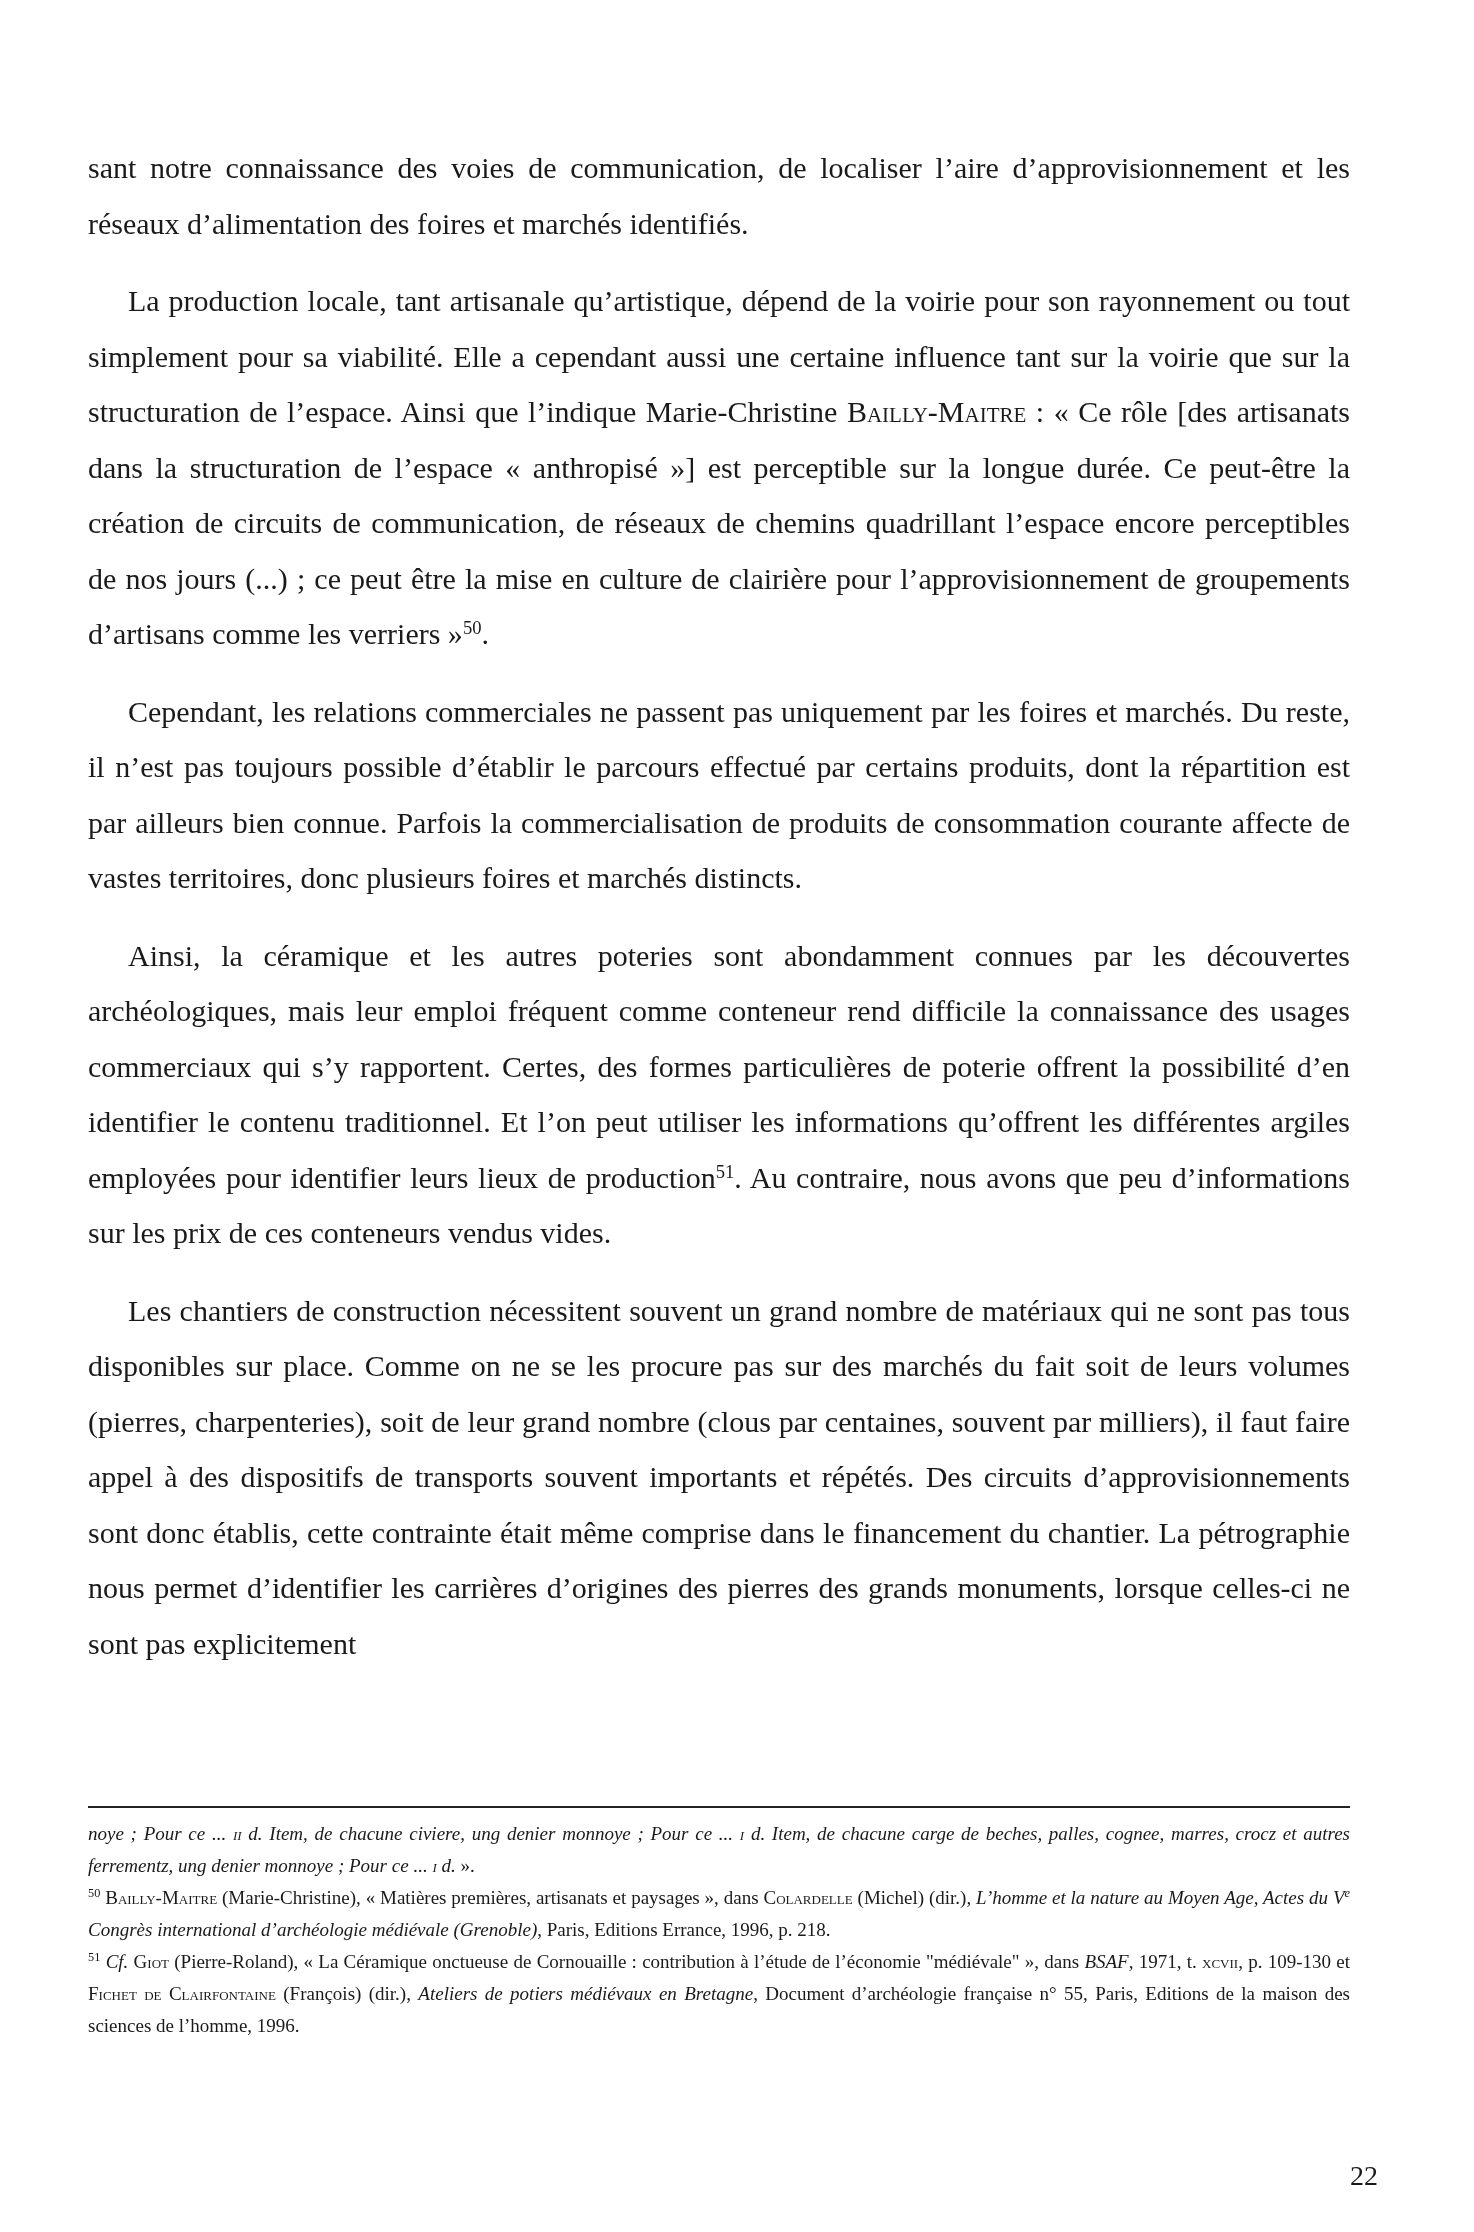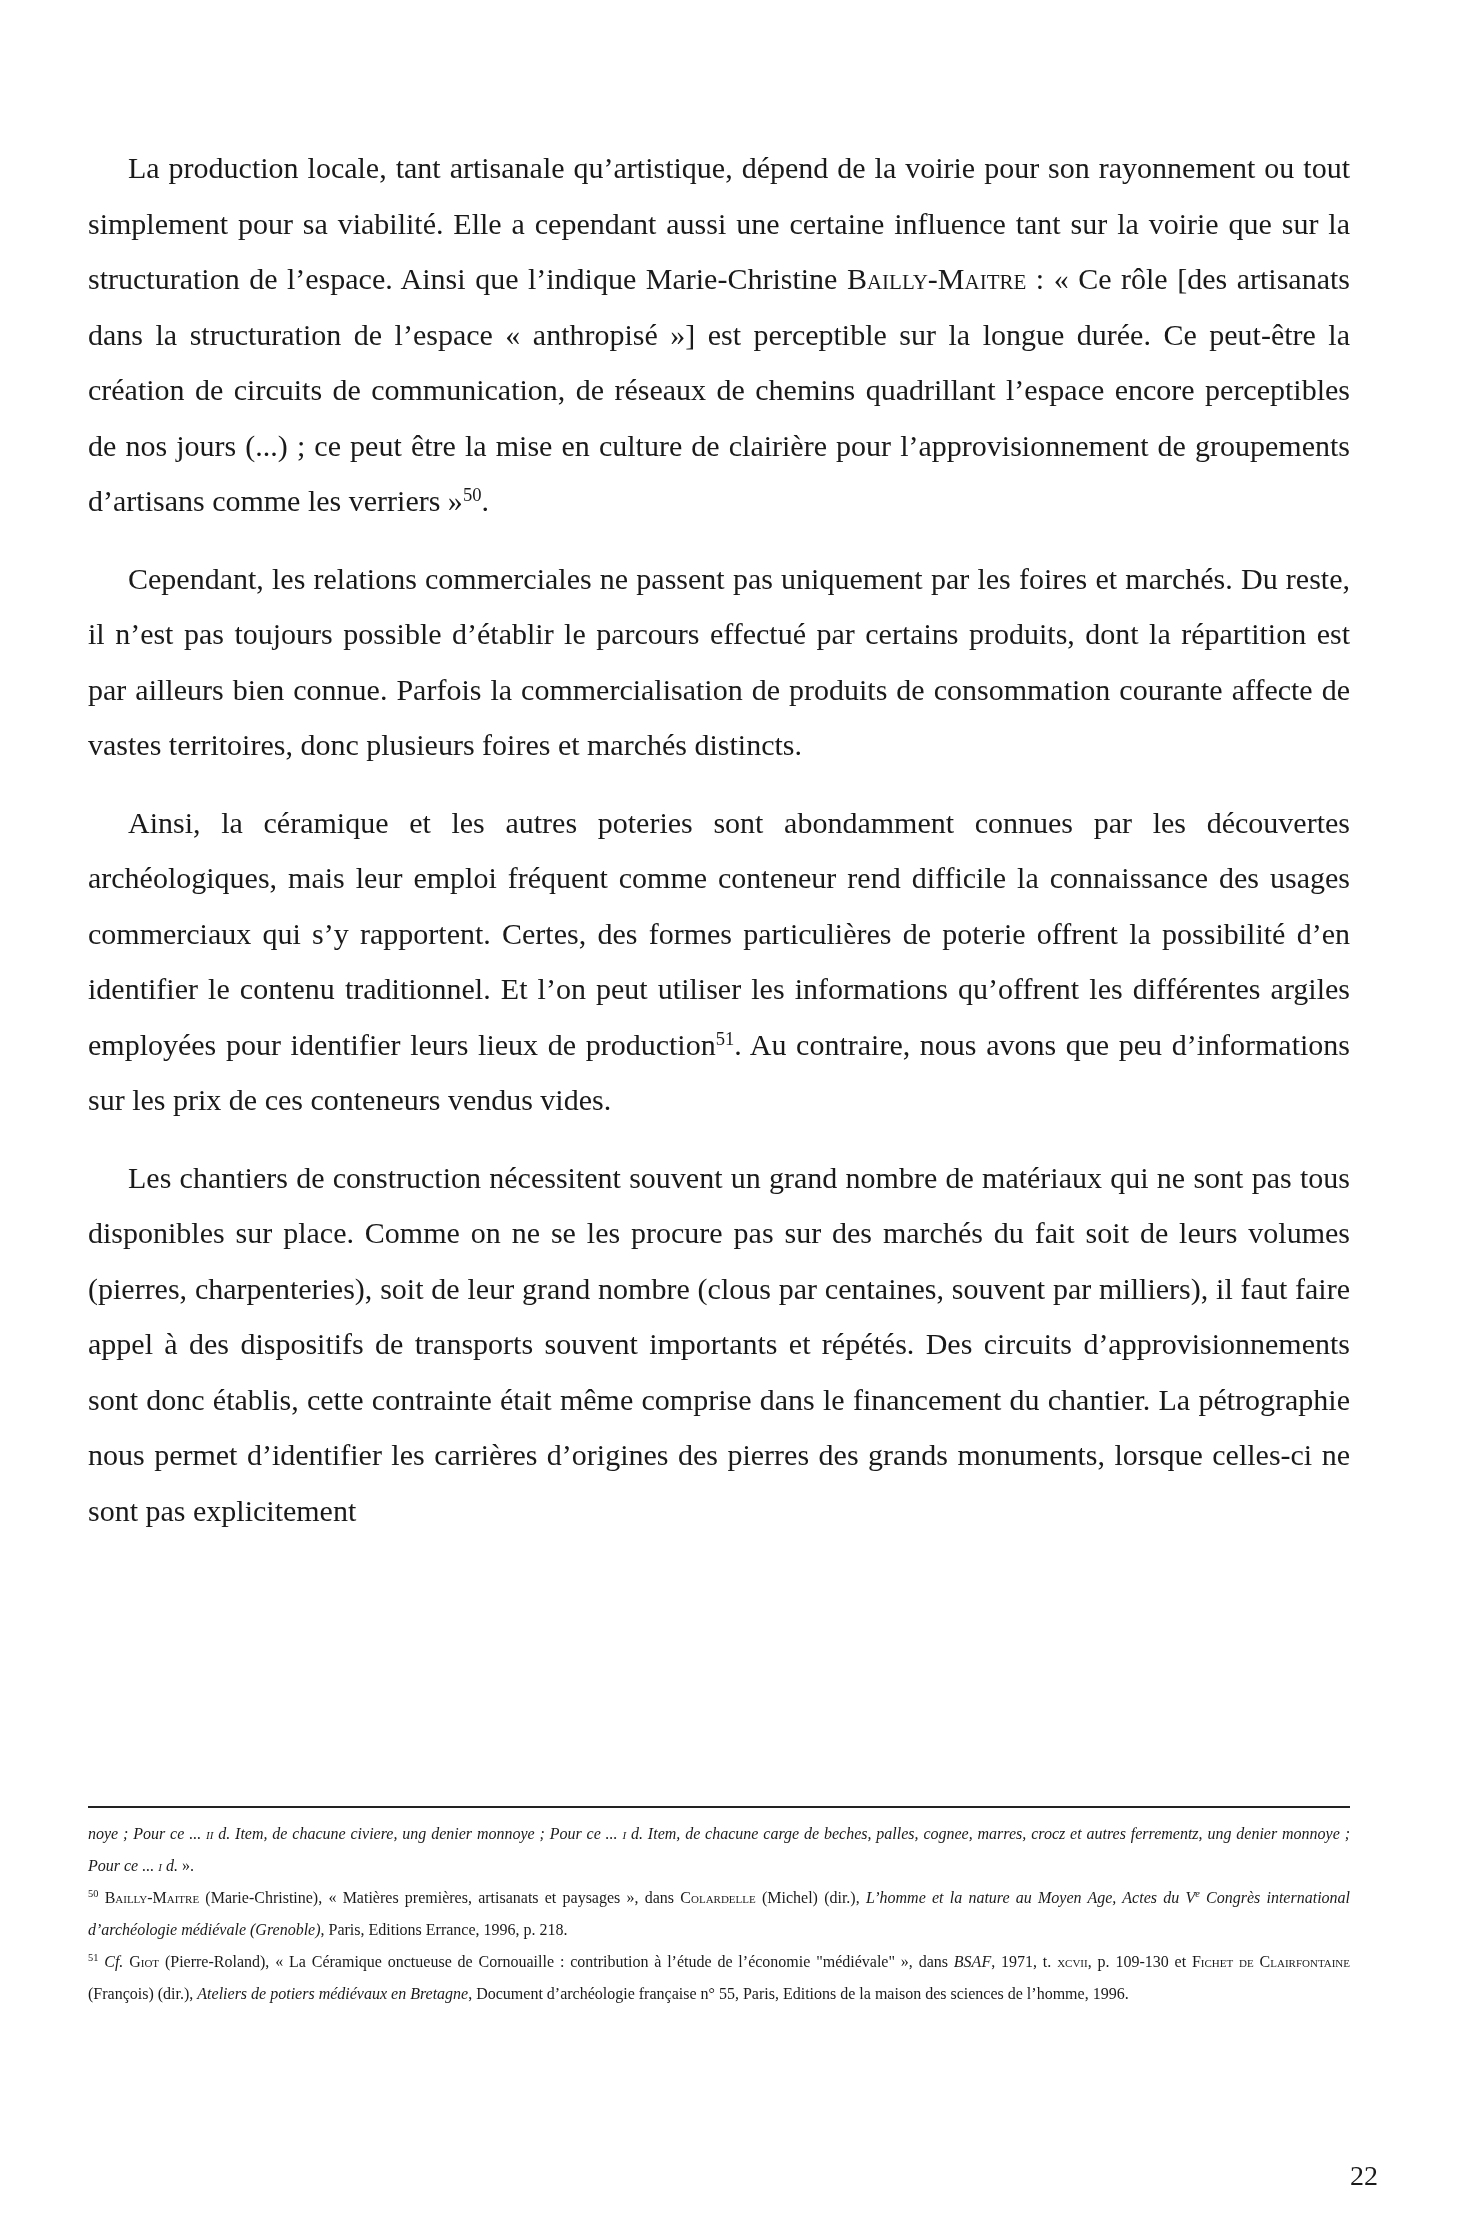--- a/index.html
+++ b/index.html
@@ -20,34 +20,35 @@
   .para.indent { text-indent: 40px; }
   .sc { font-variant: small-caps; }
   .it { font-style: italic; }
   .sup { font-size: 0.62em; vertical-align: 0.55em; line-height: 0; }
   .rule {
     position: absolute; left: 88px; top: 1806px; width: 1262px; height: 0;
     border-top: 2px solid #222;
   }
   .footnotes {
     position: absolute; left: 88px; top: 1818px; width: 1262px;
-    font-size: 16px; line-height: 32px;
+    font-size: 19px; line-height: 32px;
   }
   .fn { margin: 0; text-align: justify; }
   .fn .sup { font-size: 0.65em; vertical-align: 0.6em; }
   .page-number {
     position: absolute; left: 1350px; top: 2160px;
     font-size: 28px; line-height: 32px;
   }
 </style>
 </head>
 <body>
 
 <div class="page">
   <div class="body-text">
+    <p class="para"><span>sant notre connaissance des voies de communication, de localiser l’aire d’approvisionnement et les réseaux d’alimentation des foires et marchés identifiés.</span></p>
     <p class="para indent"><span>La production locale, tant artisanale qu’artistique, dépend de la voirie pour son rayonnement ou tout simplement pour sa viabilité. Elle a cependant aussi une certaine influence tant sur la voirie que sur la structuration de l’espace. Ainsi que l’indique Marie-Christine </span><span class="sc">Bailly-Maitre</span><span> : « Ce rôle [des artisanats dans la structuration de l’espace « anthropisé »] est perceptible sur la longue durée. Ce peut-être la création de circuits de communication, de réseaux de chemins quadrillant l’espace encore perceptibles de nos jours (...) ; ce peut être la mise en culture de clairière pour l’approvisionnement de groupements d’artisans comme les verriers »</span><span class="sup">50</span><span>.</span></p>
     <p class="para indent"><span>Cependant, les relations commerciales ne passent pas uniquement par les foires et marchés. Du reste, il n’est pas toujours possible d’établir le parcours effectué par certains produits, dont la répartition est par ailleurs bien connue. Parfois la commercialisation de produits de consommation courante affecte de vastes territoires, donc plusieurs foires et marchés distincts.</span></p>
     <p class="para indent"><span>Ainsi, la céramique et les autres poteries sont abondamment connues par les découvertes archéologiques, mais leur emploi fréquent comme conteneur rend difficile la connaissance des usages commerciaux qui s’y rapportent. Certes, des formes particulières de poterie offrent la possibilité d’en identifier le contenu traditionnel. Et l’on peut utiliser les informations qu’offrent les différentes argiles employées pour identifier leurs lieux de production</span><span class="sup">51</span><span>. Au contraire, nous avons que peu d’informations sur les prix de ces conteneurs vendus vides.</span></p>
     <p class="para indent"><span>Les chantiers de construction nécessitent souvent un grand nombre de matériaux qui ne sont pas tous disponibles sur place. Comme on ne se les procure pas sur des marchés du fait soit de leurs volumes (pierres, charpenteries), soit de leur grand nombre (clous par centaines, souvent par milliers), il faut faire appel à des dispositifs de transports souvent importants et répétés. Des circuits d’approvisionnements sont donc établis, cette contrainte était même comprise dans le financement du chantier. La pétrographie nous permet d’identifier les carrières d’origines des pierres des grands monuments, lorsque celles-ci ne sont pas explicitement</span></p>
   </div>
 
   <div class="rule"></div>
 
   <div class="footnotes">
     <p class="fn"><span class="it">noye ; Pour ce ... </span><span class="sc it">ii</span><span class="it"> d. Item, de chacune civiere, ung denier monnoye ; Pour ce ... </span><span class="sc it">i</span><span class="it"> d. Item, de chacune carge de beches, palles, cognee, marres, crocz et autres ferrementz, ung denier monnoye ; Pour ce ... </span><span class="sc it">i</span><span class="it"> d.</span><span> ».</span></p>

